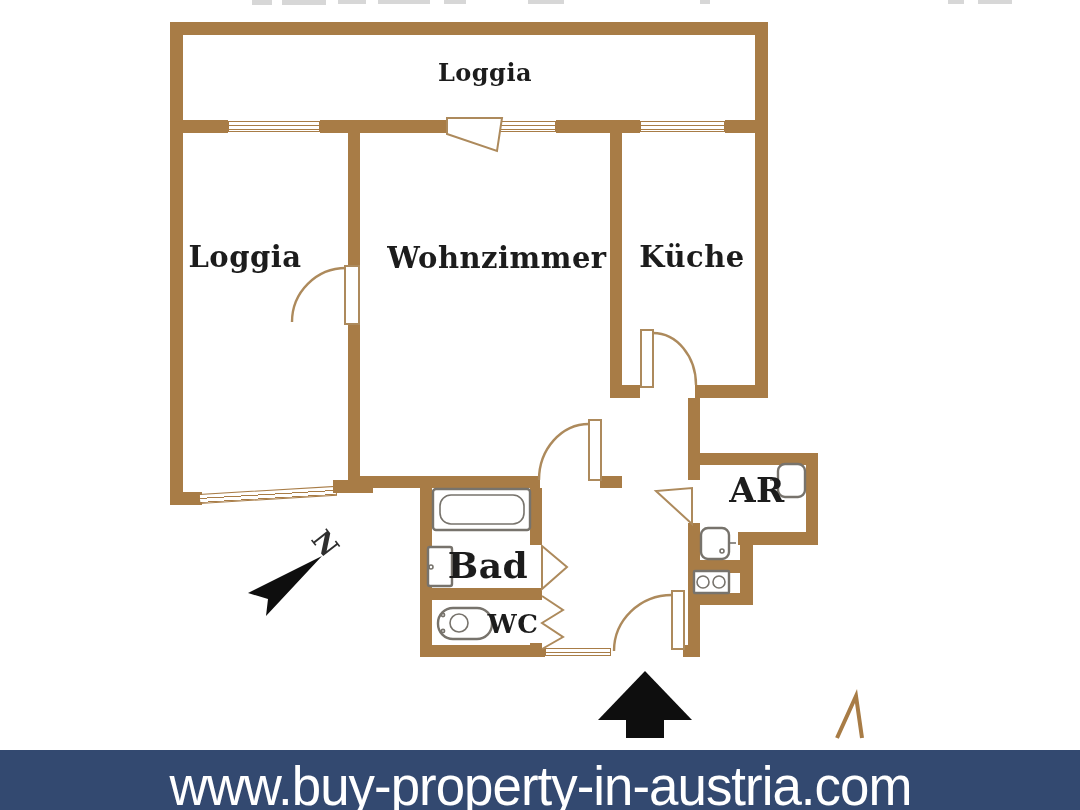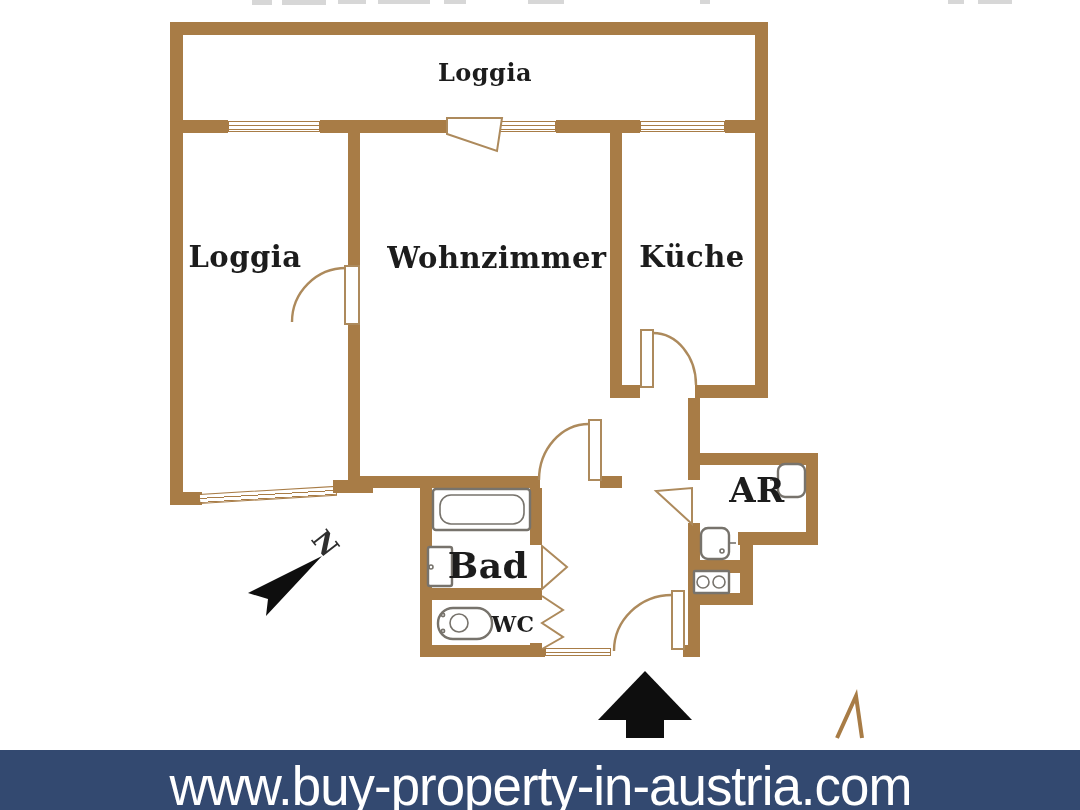--- a/index.html
+++ b/index.html
@@ -154,21 +154,21 @@
     <rect class="blk" x="626" y="720" width="38" height="18"></rect>
 
     <polyline class="mark" points="837,738 856,696 862,738"></polyline>
   </svg>
 
   <div class="room-label" style="left:485px;top:72px;font-size:24px;">Loggia</div>
   <div class="room-label" style="left:245px;top:257px;font-size:29px;">Loggia</div>
   <div class="room-label" style="left:497px;top:258px;font-size:29px;">Wohnzimmer</div>
   <div class="room-label" style="left:692px;top:257px;font-size:29px;">Küche</div>
   <div class="room-label" style="left:488px;top:565px;font-size:36px;">Bad</div>
-  <div class="room-label" style="left:513px;top:624px;font-size:22px;">WC</div>
+  <div class="room-label" style="left:513px;top:624px;font-size:26px;">WC</div>
   <div class="room-label" style="left:757px;top:490px;font-size:34px;">AR</div>
 
   <div id="north-label">N</div>
 
   <div id="banner">
     <span>www.buy-property-in-austria.com</span>
   </div>
 
 </div>
 

